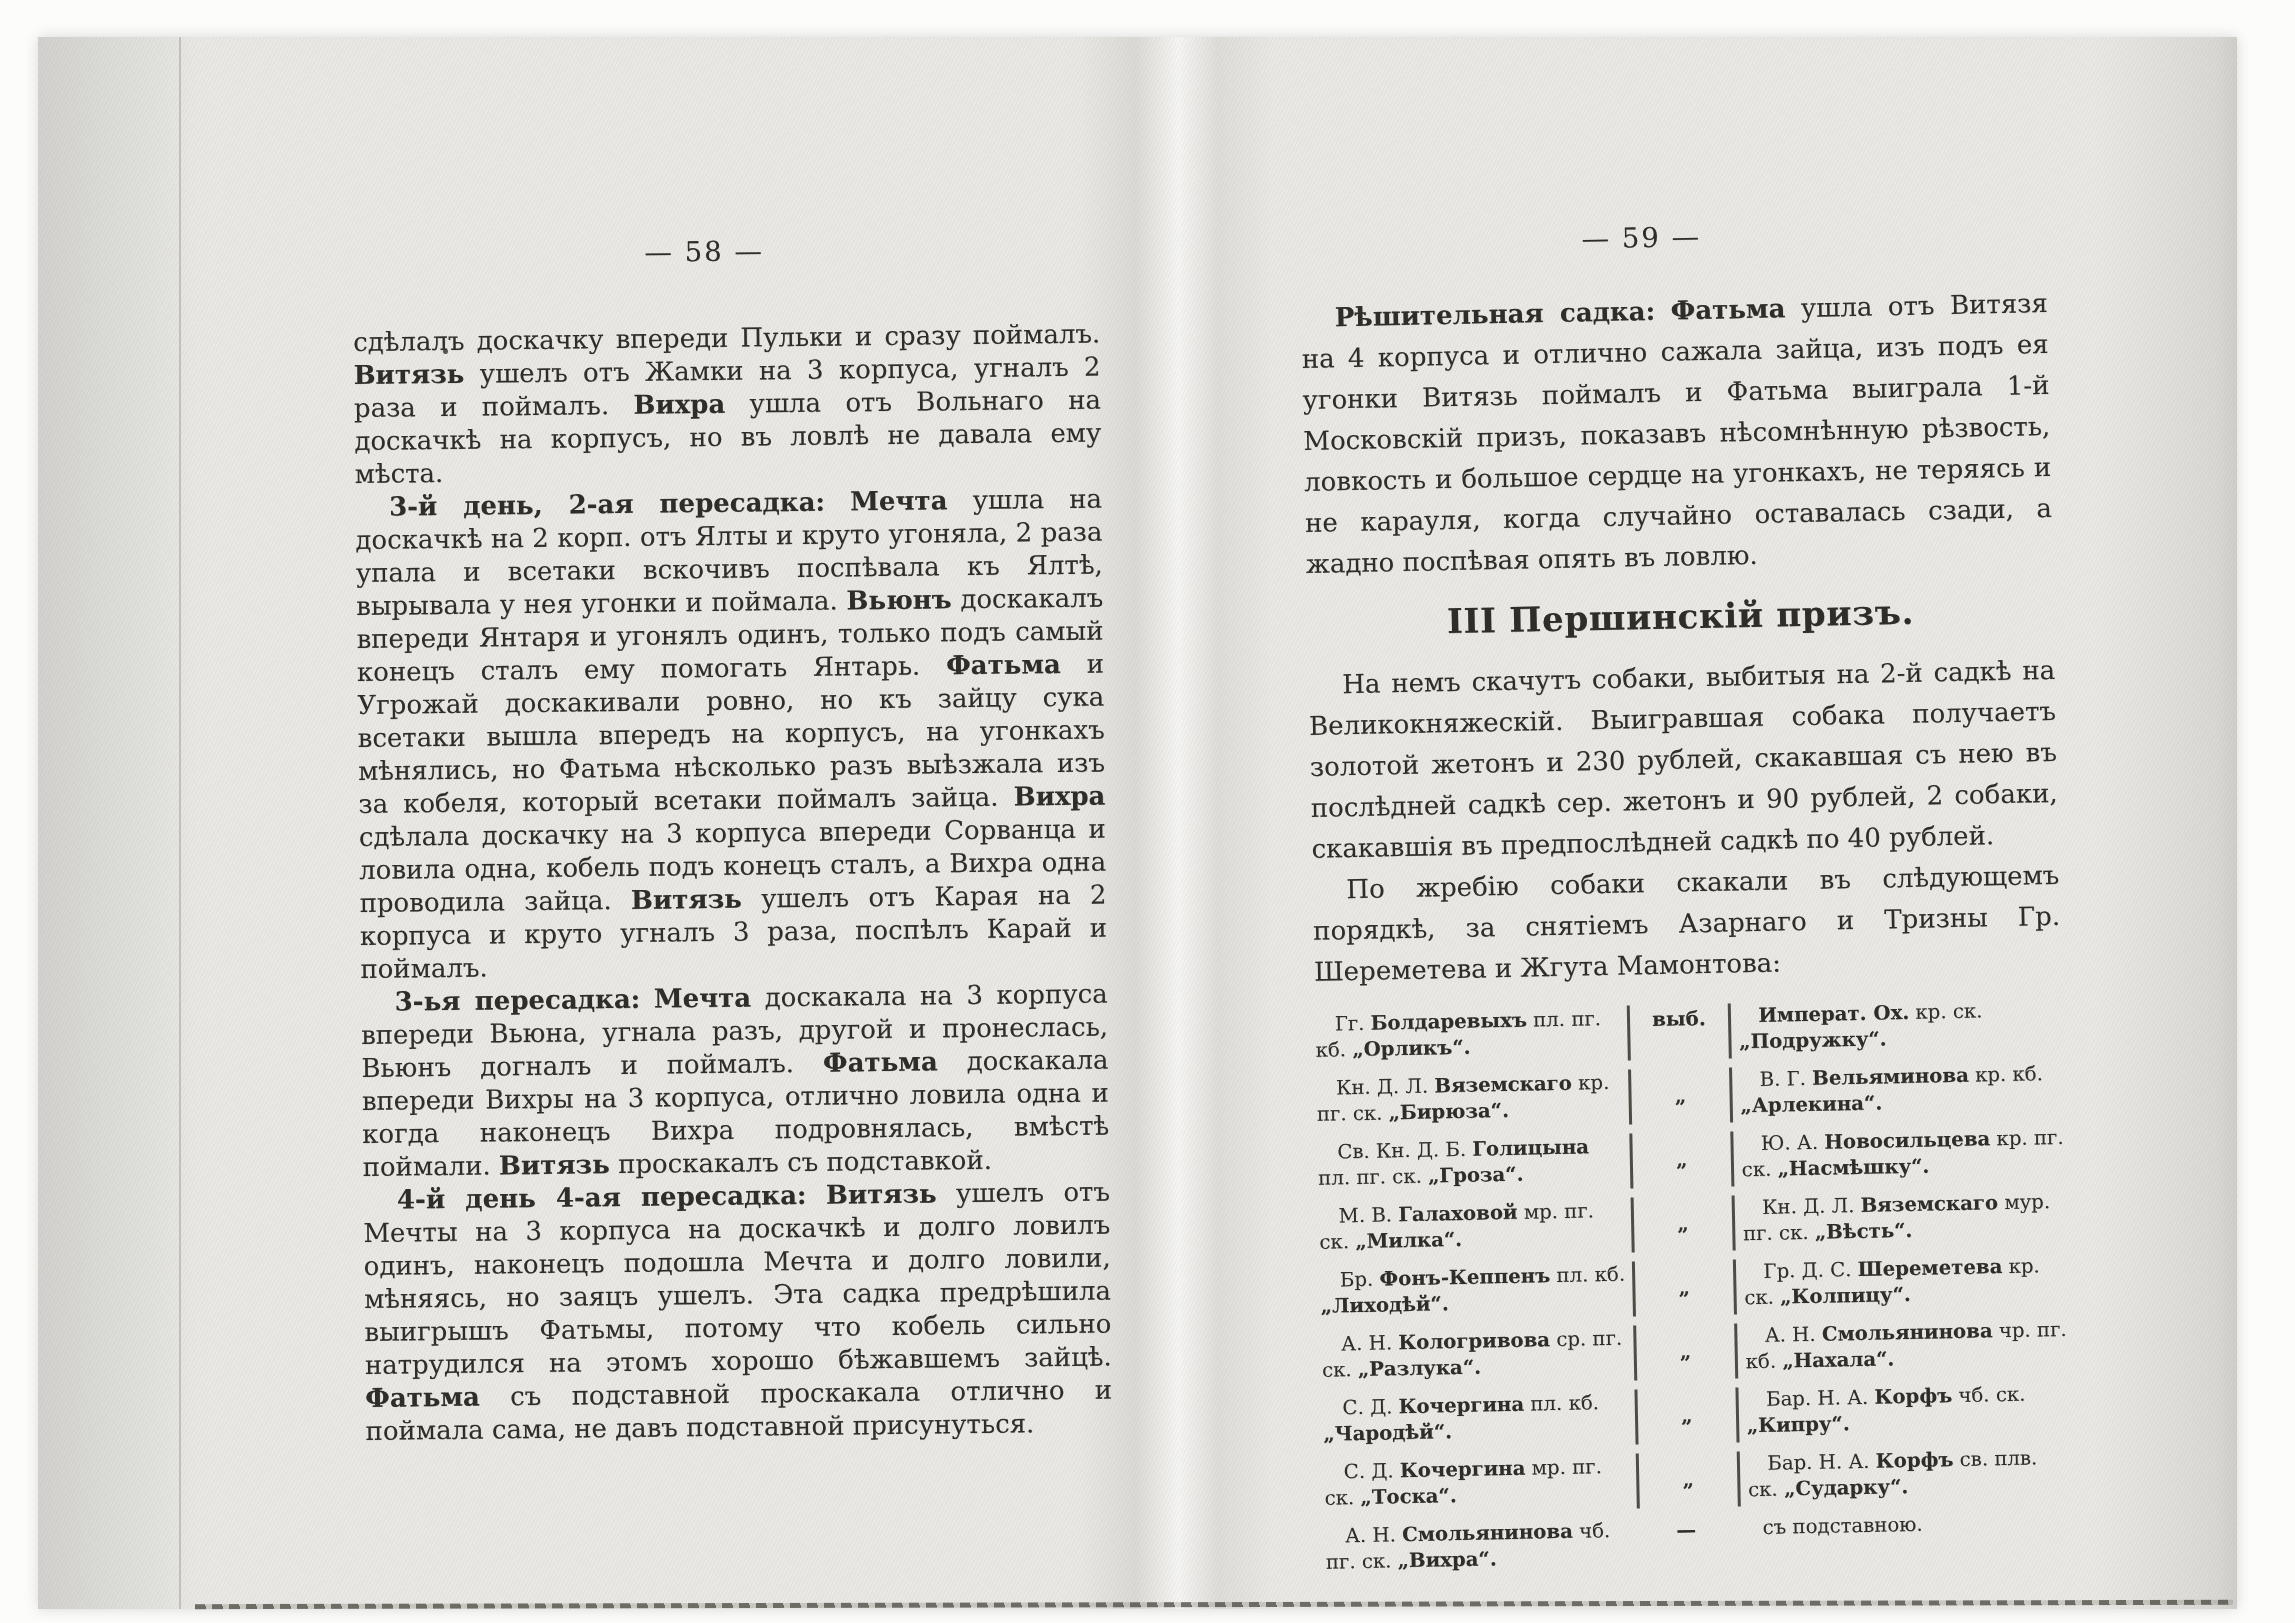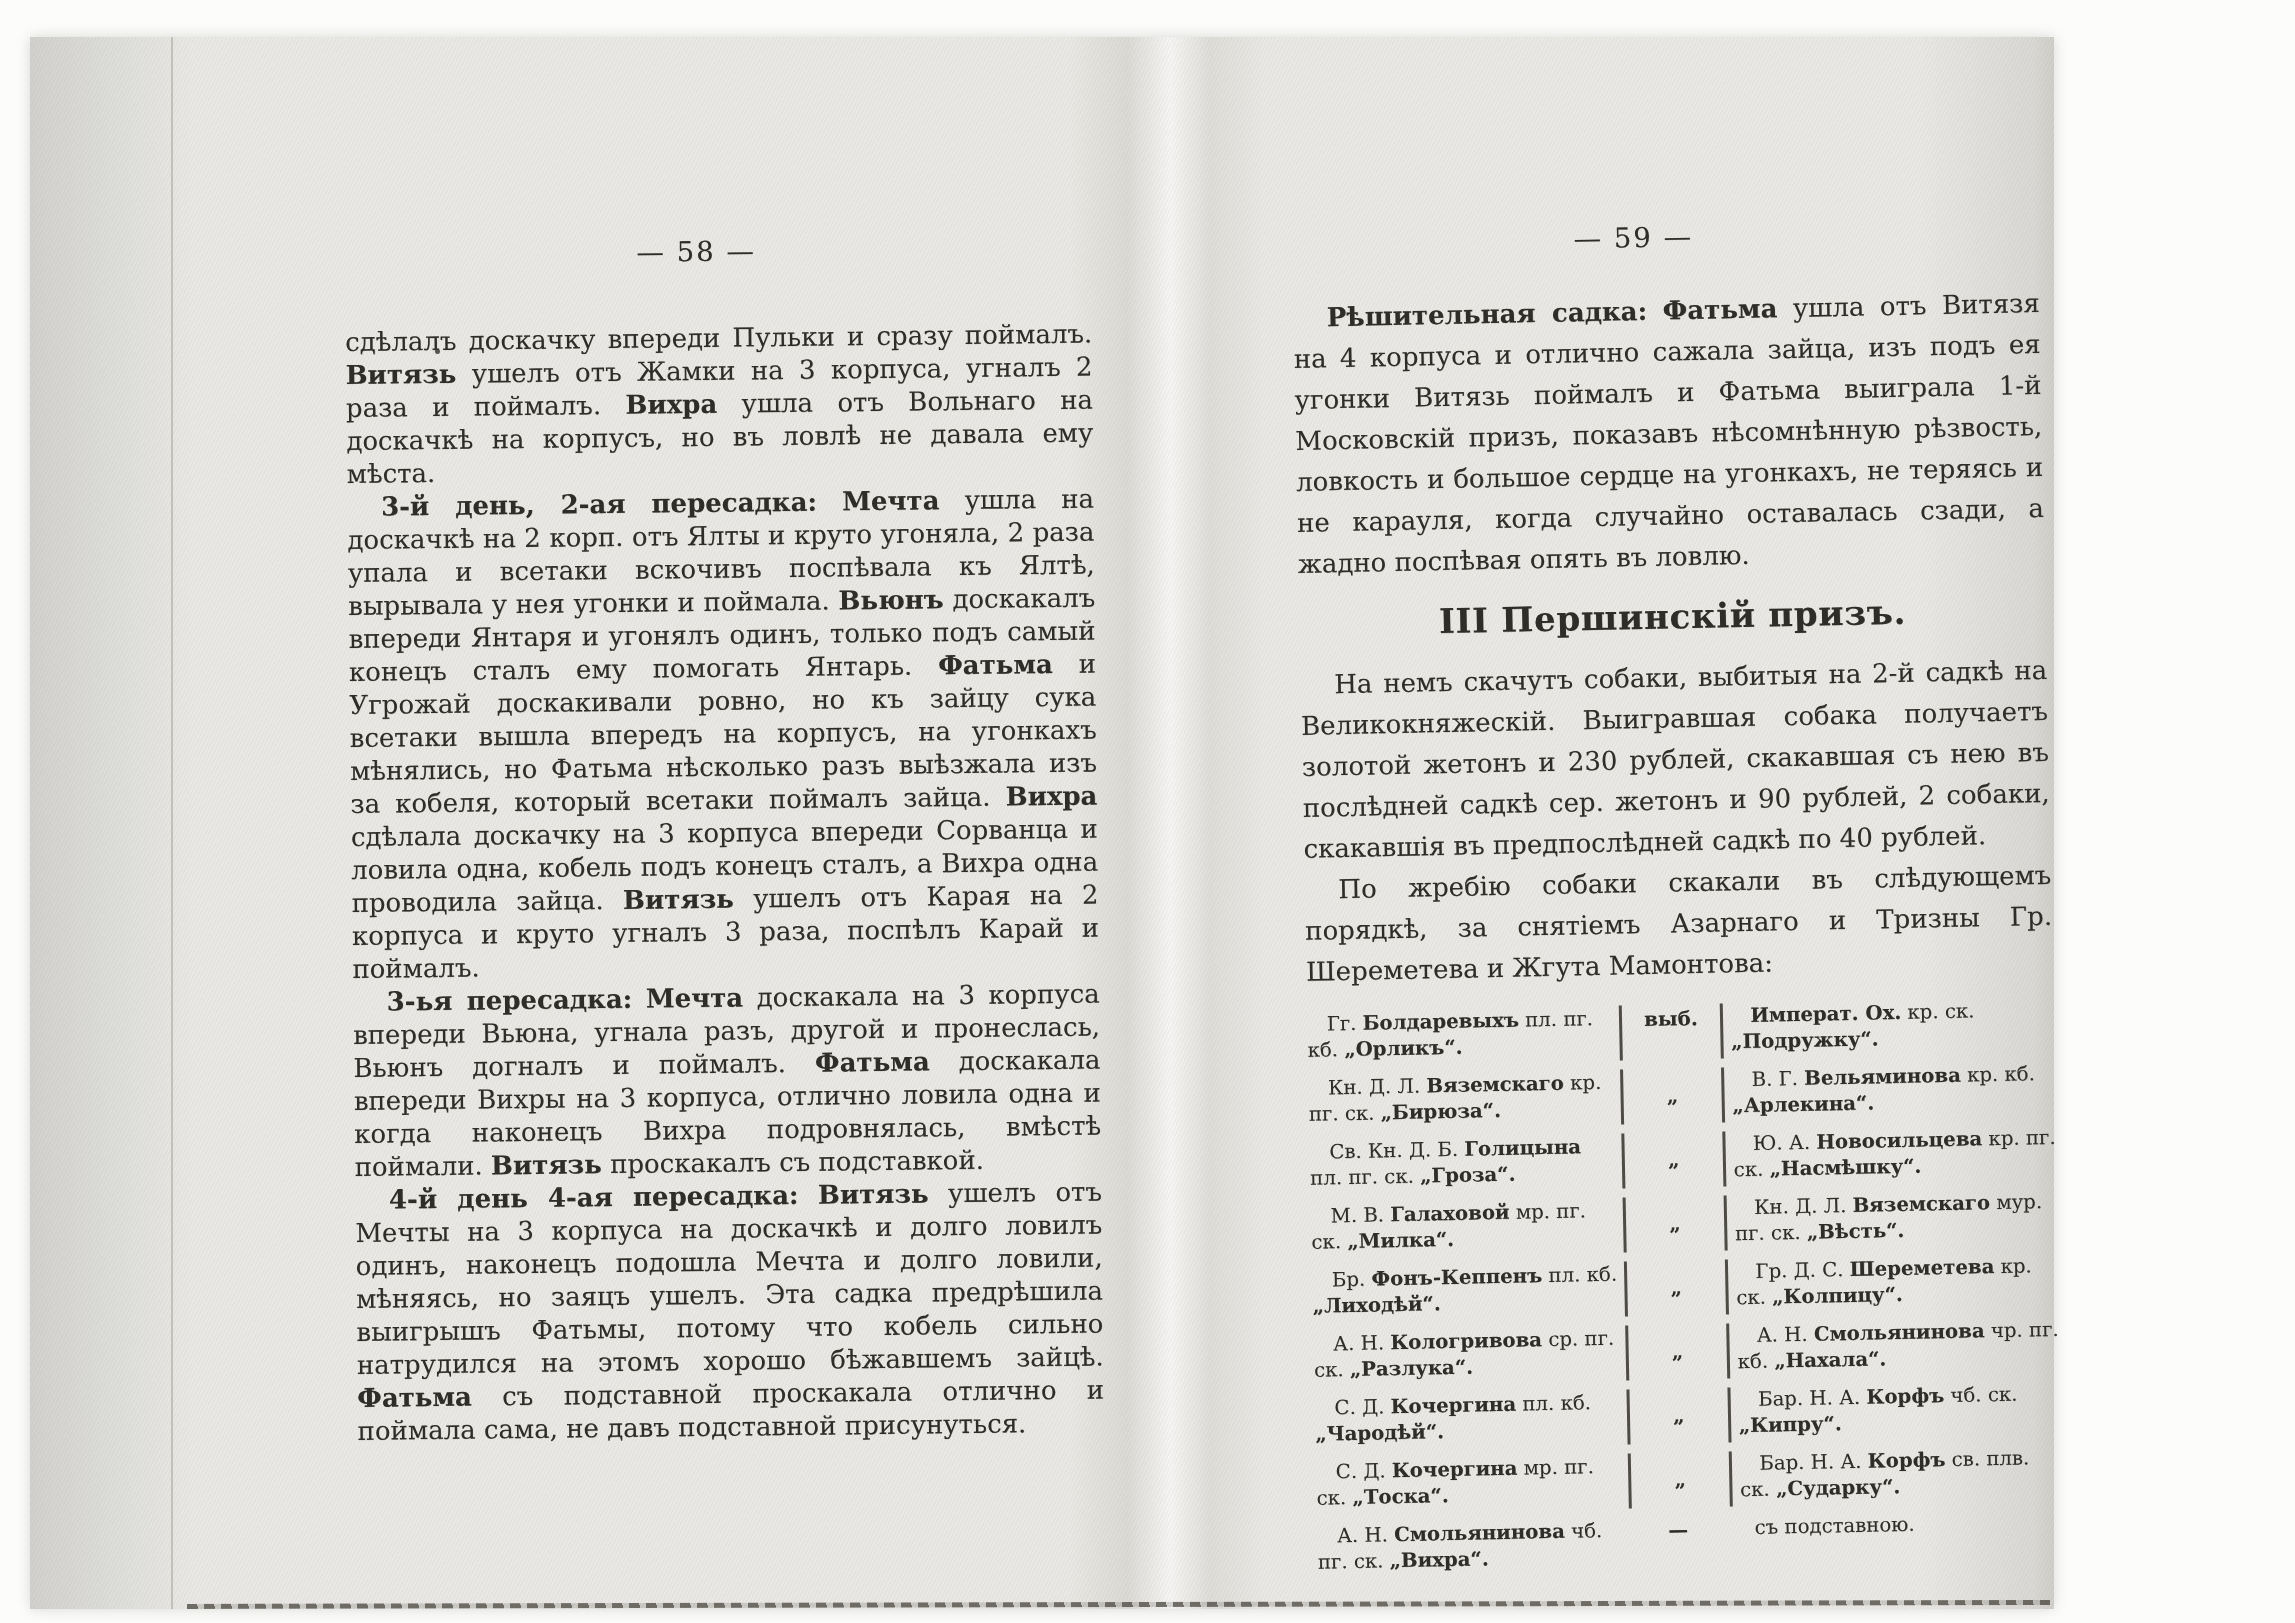--- a/index.html
+++ b/index.html
@@ -3,21 +3,21 @@
 <meta charset="utf-8">
 <style>
   html,body{margin:0;padding:0;}
   body{
     width:2295px;height:1623px;position:relative;overflow:hidden;
     background:#fcfcfb;
     font-family:"DejaVu Serif","Liberation Serif",serif;
     color:var(--ink,#2f2d28);
   }
   .paper{
-    position:absolute;left:30px;top:37px;width:2024px;height:1572px;
+    position:absolute;left:38px;top:37px;width:2199px;height:1572px;
     background:var(--paper,#e9e8e4);
     box-shadow:0 0 13px rgba(0,0,0,0.15);
   }
   .tex{
     position:absolute;inset:0;pointer-events:none;
     background:repeating-linear-gradient(115deg,rgba(110,108,100,0.05) 0 1.3px,rgba(0,0,0,0) 1.3px 3.3px);
   }
   .shade-left{position:absolute;left:0;top:0;bottom:0;width:164px;
     background:linear-gradient(90deg,#d2d1cd 0%,#dededa 55%,rgba(222,222,218,0) 100%);}
   .spine-line{position:absolute;left:141px;top:0;bottom:0;width:2px;background:rgba(130,128,120,0.35);}

